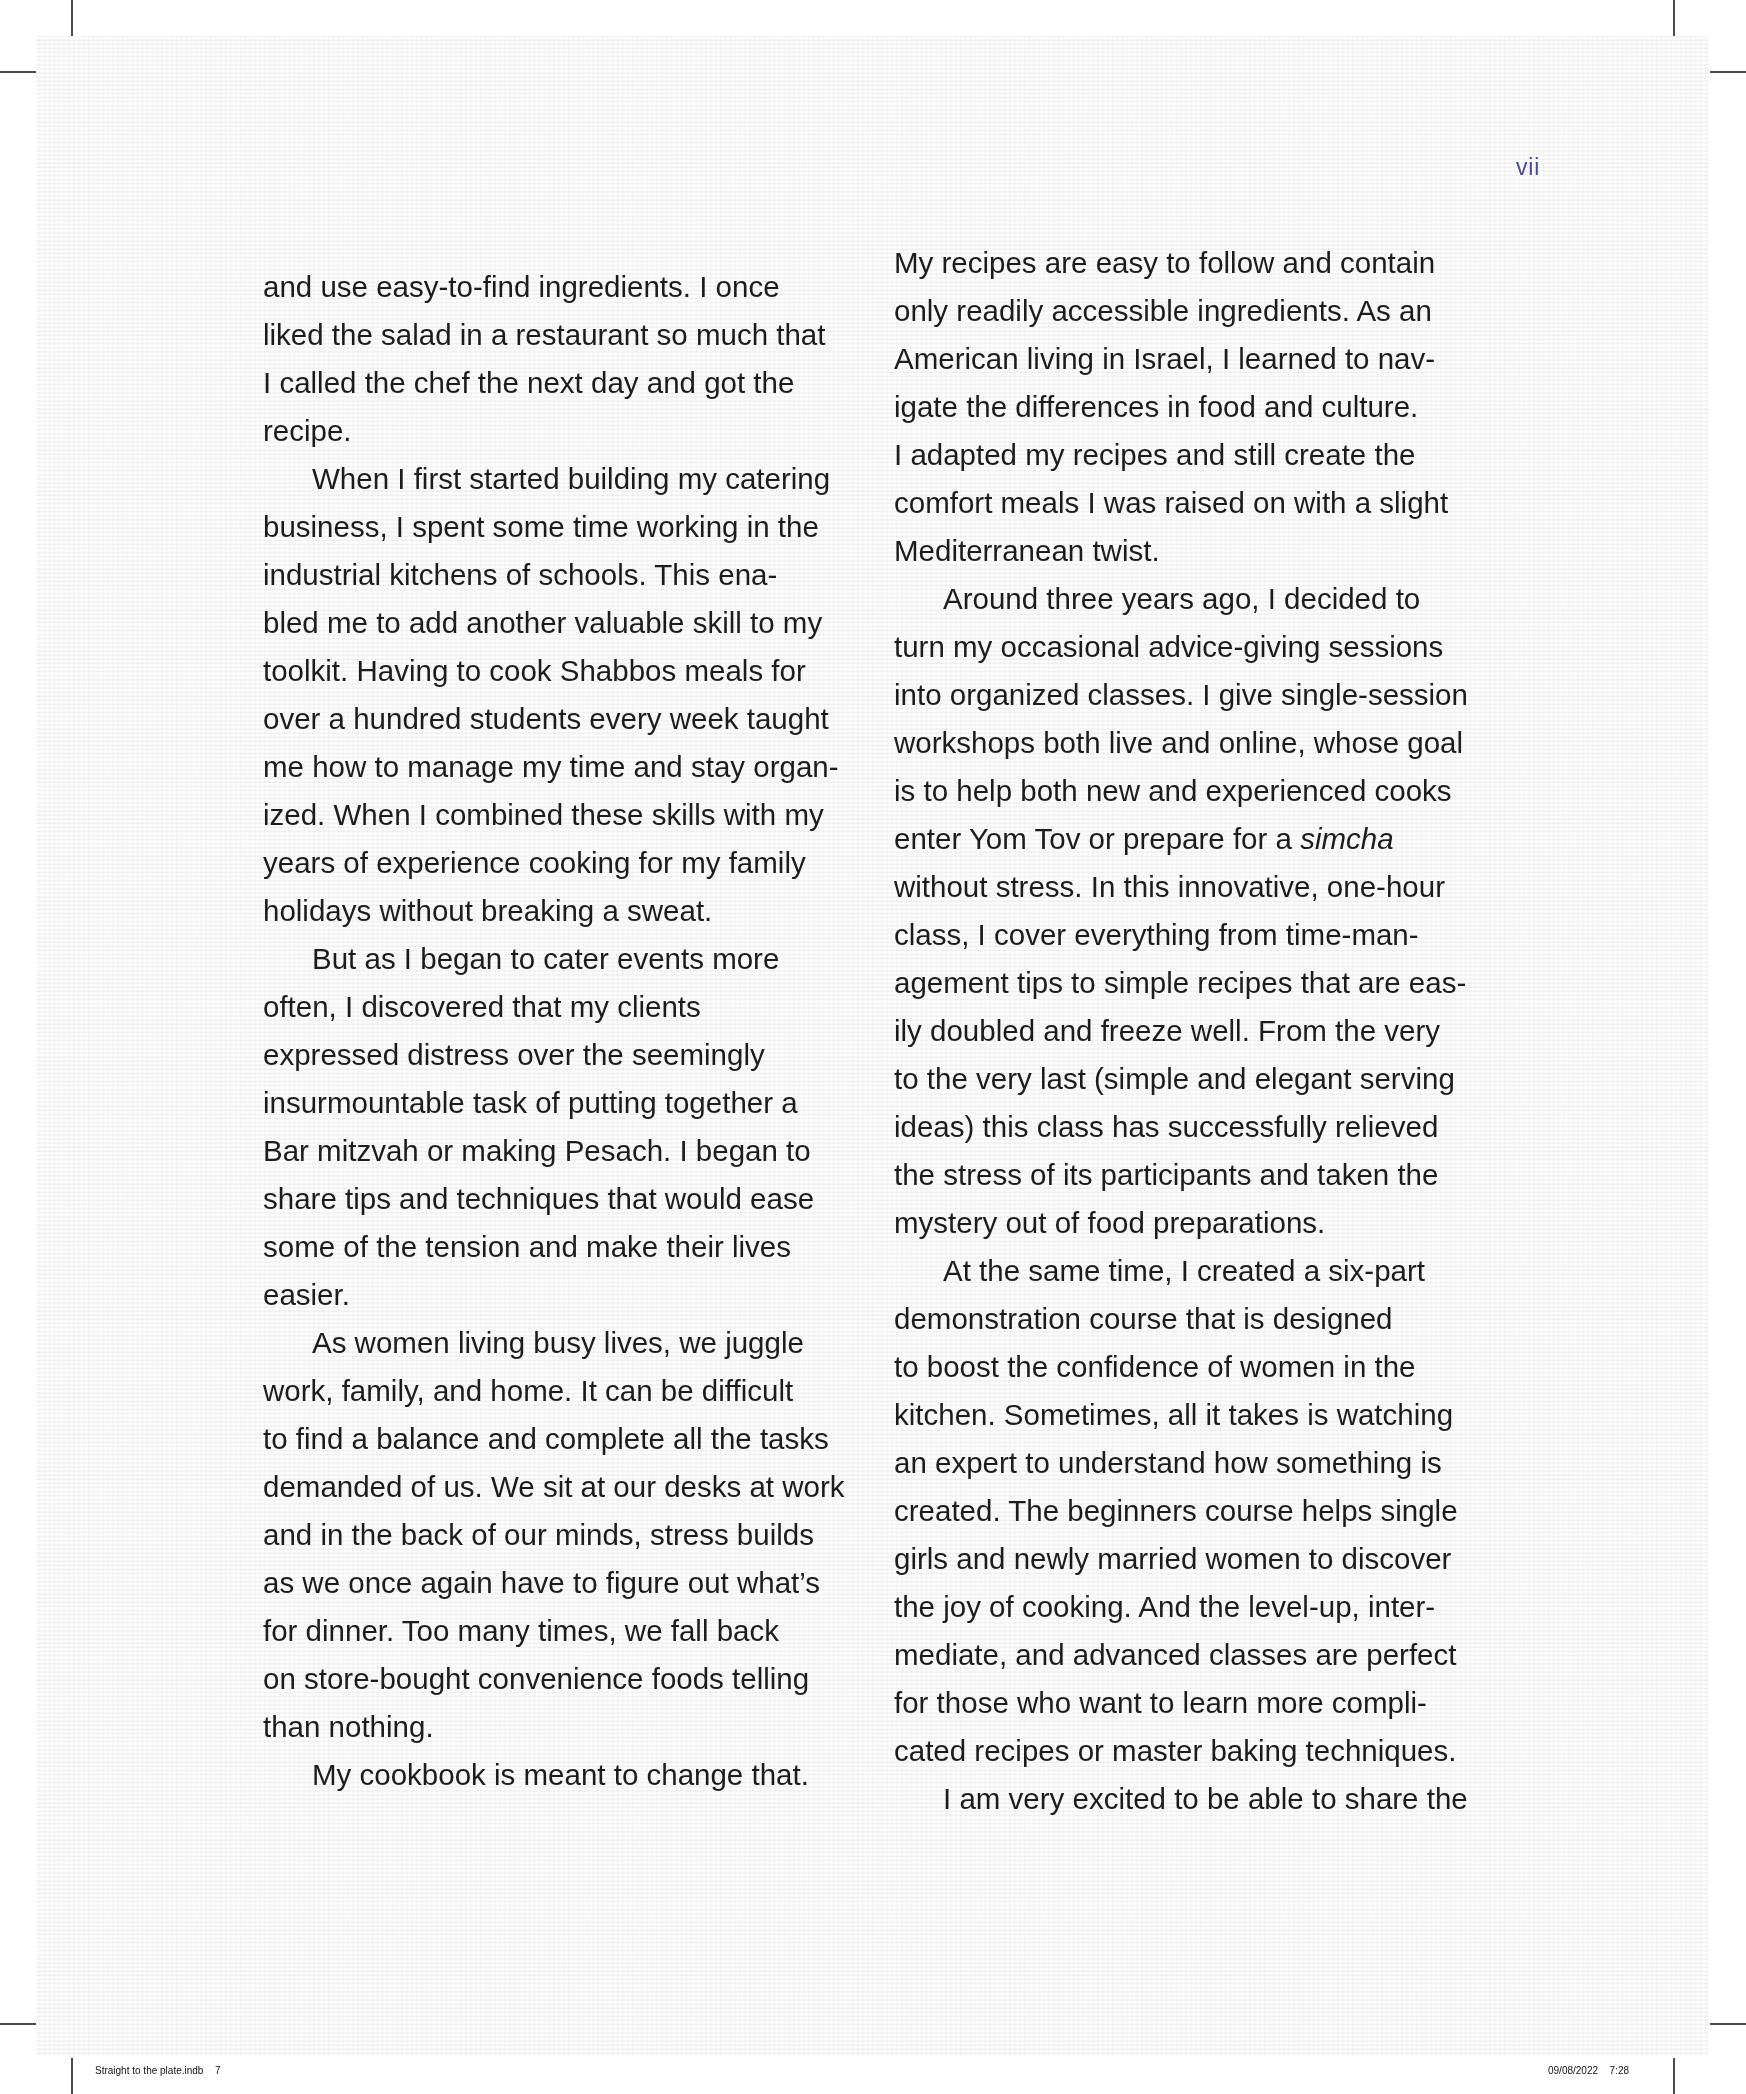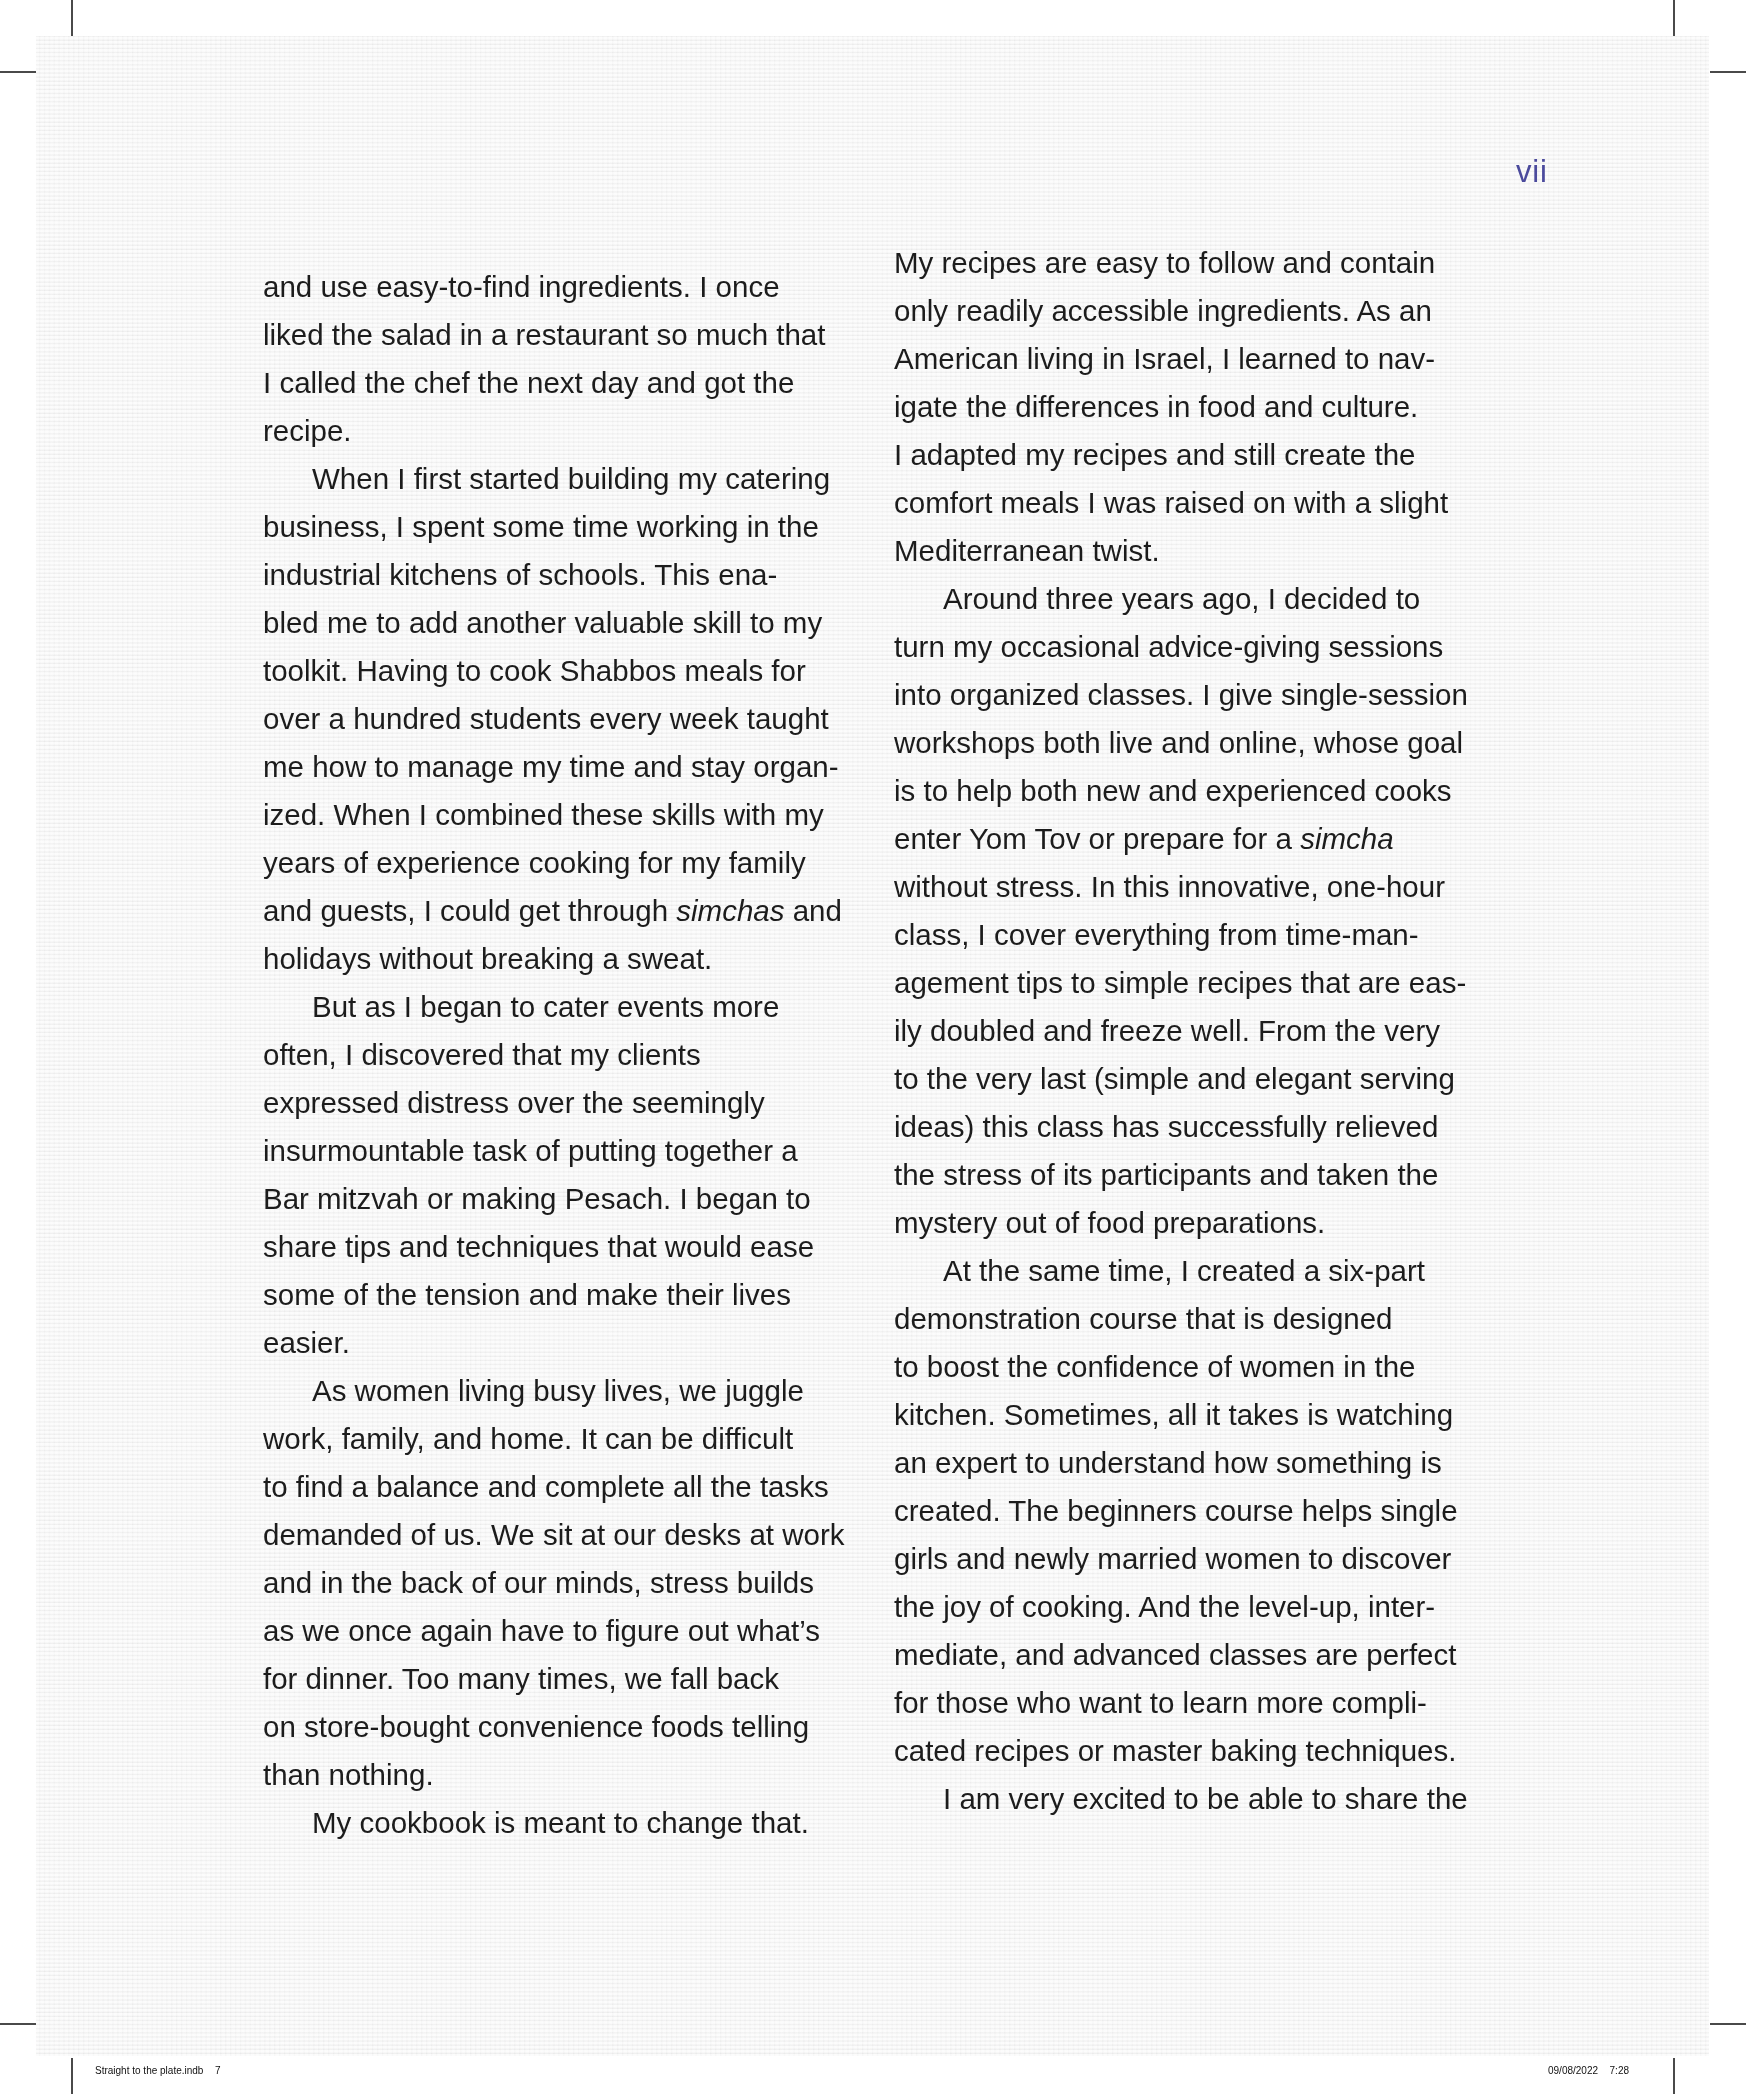--- a/index.html
+++ b/index.html
@@ -27,21 +27,21 @@
     background-color: #f2f2f2;
     background-image:
       repeating-linear-gradient(0deg, rgba(255,255,255,0.55) 0px, rgba(255,255,255,0.55) 1.6px, rgba(225,225,225,0.35) 2.5px, rgba(255,255,255,0.55) 4.1px),
       repeating-linear-gradient(90deg, rgba(255,255,255,0.5) 0px, rgba(255,255,255,0.5) 2.5px, rgba(228,228,228,0.35) 3.3px, rgba(255,255,255,0.5) 4.9px);
   }
   .folio {
     position: absolute;
     left: 1516px;
     top: 154px;
     font-family: "Liberation Sans", "DejaVu Sans", sans-serif;
-    font-size: 31px;
+    font-size: 23px;
     color: #4b4a9c;
     letter-spacing: 0.8px;
   }
   .column {
     position: absolute;
     top: 239px;
     font-family: "Liberation Sans", "DejaVu Sans", sans-serif;
     font-size: 29.5px;
     color: #1c1c1c;
     line-height: 48px;
@@ -88,21 +88,20 @@
     <span class="line">recipe.</span>
     <span class="line indent">When I first started building my catering</span>
     <span class="line">business, I spent some time working in the</span>
     <span class="line">industrial kitchens of schools. This ena-</span>
     <span class="line">bled me to add another valuable skill to my</span>
     <span class="line">toolkit. Having to cook Shabbos meals for</span>
     <span class="line">over a hundred students every week taught</span>
     <span class="line">me how to manage my time and stay organ-</span>
     <span class="line">ized. When I combined these skills with my</span>
     <span class="line">years of experience cooking for my family</span>
-    <span class="line"><span>and guests, I could get through </span><em>simchas</em><span> and</span></span>
     <span class="line">holidays without breaking a sweat.</span>
     <span class="line indent">But as I began to cater events more</span>
     <span class="line">often, I discovered that my clients</span>
     <span class="line">expressed distress over the seemingly</span>
     <span class="line">insurmountable task of putting together a</span>
     <span class="line">Bar mitzvah or making Pesach. I began to</span>
     <span class="line">share tips and techniques that would ease</span>
     <span class="line">some of the tension and make their lives</span>
     <span class="line">easier.</span>
     <span class="line indent">As women living busy lives, we juggle</span>

